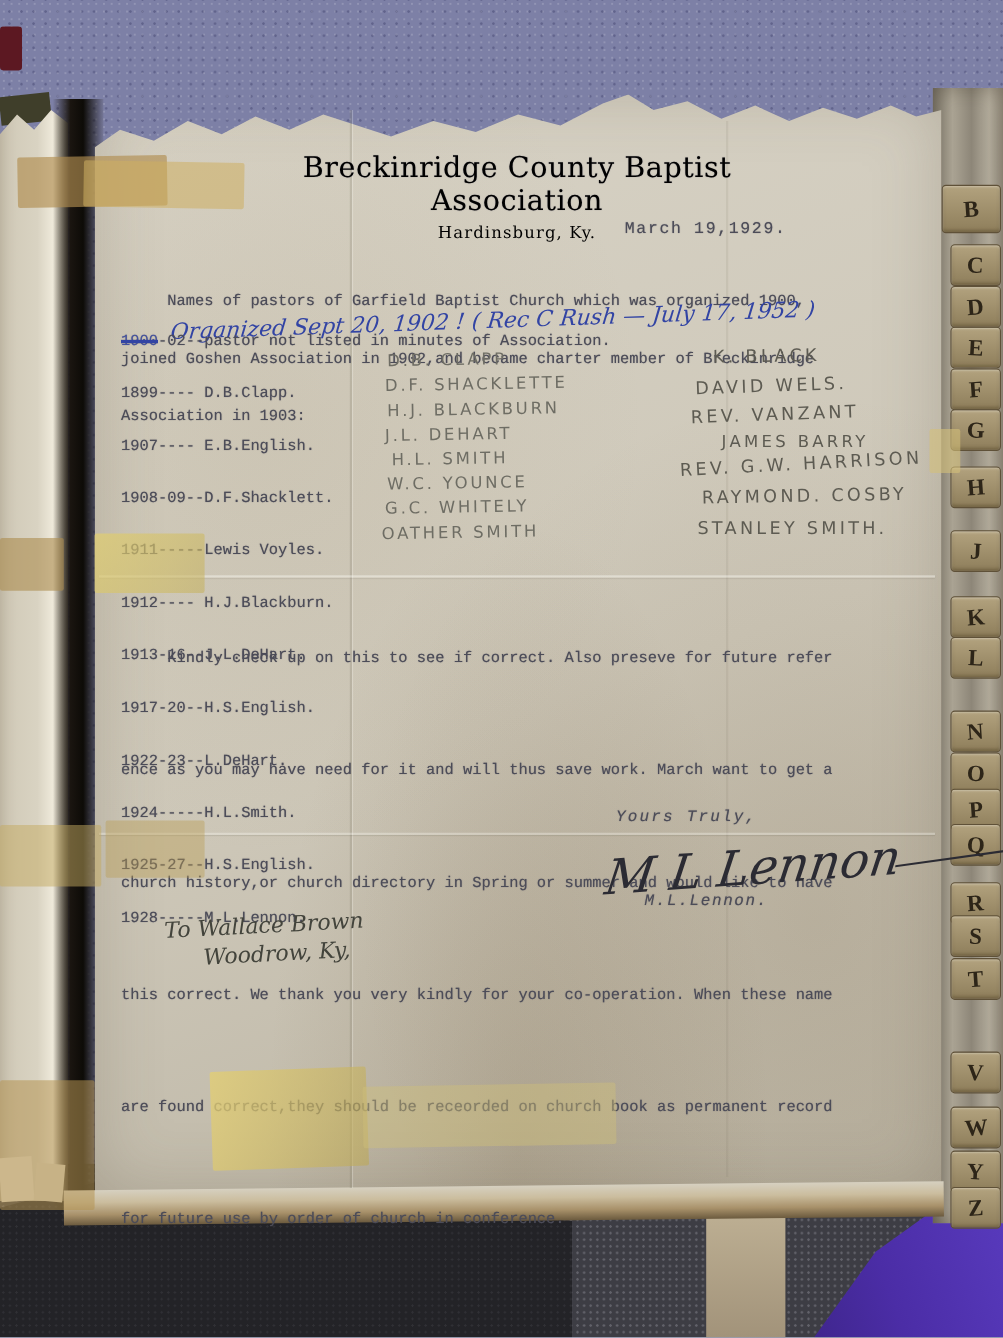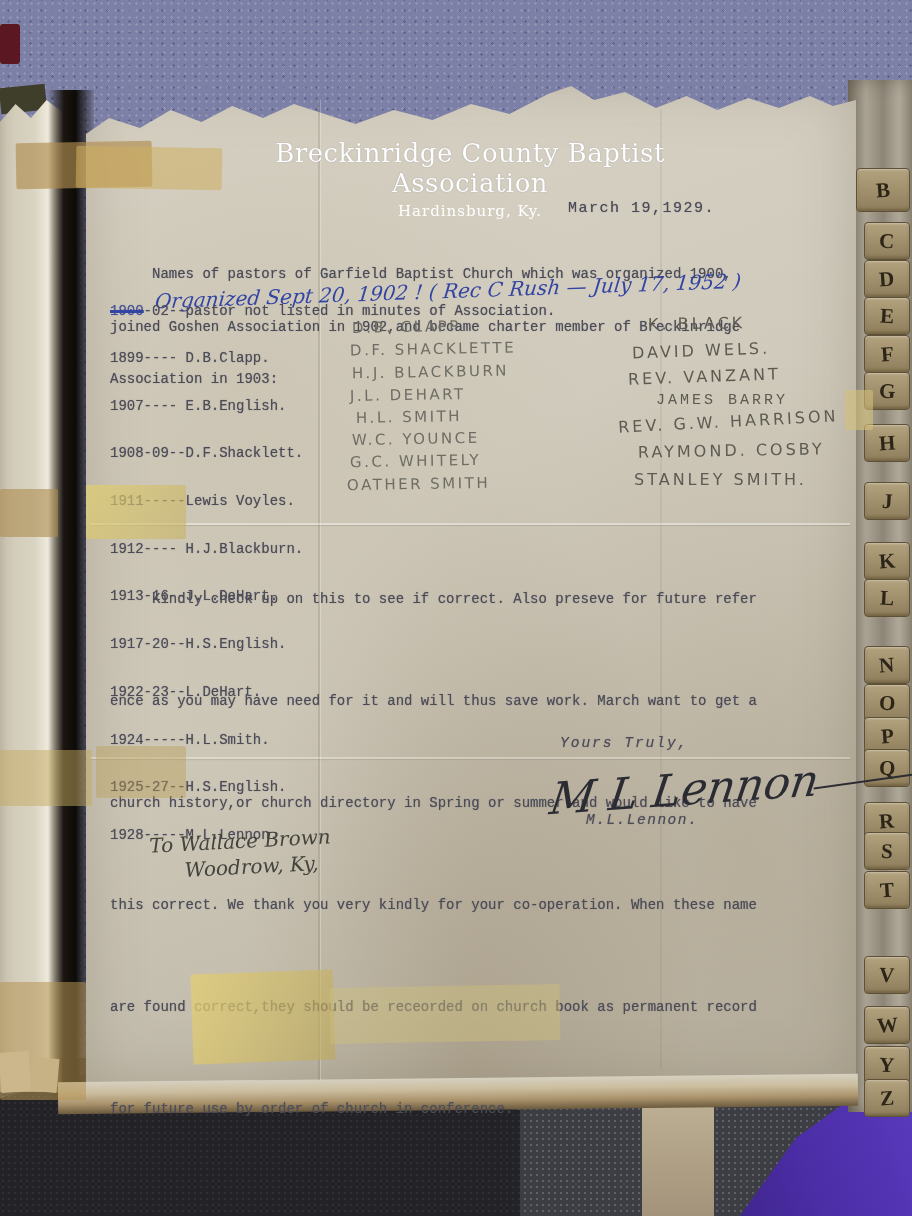--- a/index.html
+++ b/index.html
@@ -96,21 +96,21 @@
   .tp-e{left:0;top:750px;width:92px;height:56px;background:rgba(196,170,96,.5);}
   .tp-f{left:96px;top:746px;width:90px;height:52px;background:rgba(186,158,84,.42);}
   .tp-g{left:192px;top:972px;width:142px;height:90px;background:linear-gradient(110deg,rgba(226,206,118,.8),rgba(188,168,88,.6));transform:rotate(-2deg);}
   .tp-h{left:330px;top:986px;width:230px;height:56px;background:rgba(207,190,122,.45);transform:rotate(-1deg);}
   .tp-i{left:0;top:982px;width:86px;height:118px;background:rgba(180,148,82,.55);}
   .tp-j{left:845px;top:390px;width:28px;height:40px;background:rgba(212,192,122,.6);}
   .red-patch{position:absolute;left:0;top:24px;width:20px;height:40px;background:#5c1822;border-radius:3px;}
   .olive-patch{position:absolute;left:0;top:86px;width:46px;height:26px;background:#3f3e2a;transform:rotate(-6deg);}
   
   .typed{font-family:"Liberation Mono","DejaVu Sans Mono",monospace;color:#4c4c58;text-shadow:0 0 1px rgba(76,76,88,.65);}
-  .hdr{position:absolute;left:200px;width:540px;text-align:center;font-family:"DejaVu Serif",serif;color:#ffffff;}
+  .hdr{position:absolute;left:200px;width:540px;text-align:center;font-family:"DejaVu Serif",serif;color:#000000;}
   .title{top:138px;font-size:26px;letter-spacing:.5px;text-shadow:0 0 1px rgba(71,69,96,.5);}
   .subtitle{top:172px;font-size:14px;letter-spacing:1px;}
   .city{top:202px;font-size:15px;letter-spacing:1px;text-align:center;}
   .date{position:absolute;left:568px;top:200px;font-size:15px;letter-spacing:1.5px;}
   .intro{position:absolute;left:110px;top:231px;font-size:14px;line-height:17.5px;white-space:pre;}
   .blue-note{
     position:absolute;left:155px;top:279px;font-family:"DejaVu Serif",serif;font-style:italic;
     font-size:20px;color:#3244a4;transform:rotate(-2deg) skewX(-8deg);white-space:nowrap;
   }
   .unlisted{position:absolute;left:110px;top:303px;font-size:14px;white-space:pre;}
@@ -257,21 +257,21 @@
   <div class="sig mid" style="left:352px;top:363px;">H.J. BLACKBURN</div>
   <div class="sig mid" style="left:350px;top:386px;">J.L. DEHART</div>
   <div class="sig mid" style="left:356px;top:408px;">H.L. SMITH</div>
   <div class="sig mid" style="left:352px;top:430px;">W.C. YOUNCE</div>
   <div class="sig mid" style="left:350px;top:452px;">G.C. WHITELY</div>
   <div class="sig mid" style="left:347px;top:475px;">OATHER SMITH</div>
 
   <div class="sig right" style="left:648px;top:314px;transform:rotate(-1deg);">K. BLACK</div>
   <div class="sig right" style="left:632px;top:341px;transform:rotate(-2deg);">DAVID WELS.</div>
   <div class="sig right" style="left:628px;top:367px;transform:rotate(-2deg);">REV. VANZANT</div>
-  <div class="sig right" style="left:656px;top:392px;font-size:15px;font-family:Liberation Mono, monospace;">JAMES BARRY</div>
+  <div class="sig right" style="left:656px;top:392px;font-size:15px;">JAMES BARRY</div>
   <div class="sig right" style="left:618px;top:412px;transform:rotate(-3deg);">REV. G.W. HARRISON</div>
   <div class="sig right" style="left:638px;top:441px;transform:rotate(-1deg);">RAYMOND. COSBY</div>
   <div class="sig right" style="left:634px;top:470px;">STANLEY SMITH.</div>
 
   <div class="body-par typed">
     <div>     Kindly check up on this to see if correct. Also preseve for future refer</div>
     <div>ence as you may have need for it and will thus save work. March want to get a</div>
     <div>church history,or church directory in Spring or summer and would like to have</div>
     <div>this correct. We thank you very kindly for your co-operation. When these name</div>
     <div>are found correct,they should be receorded on church book as permanent record</div>

